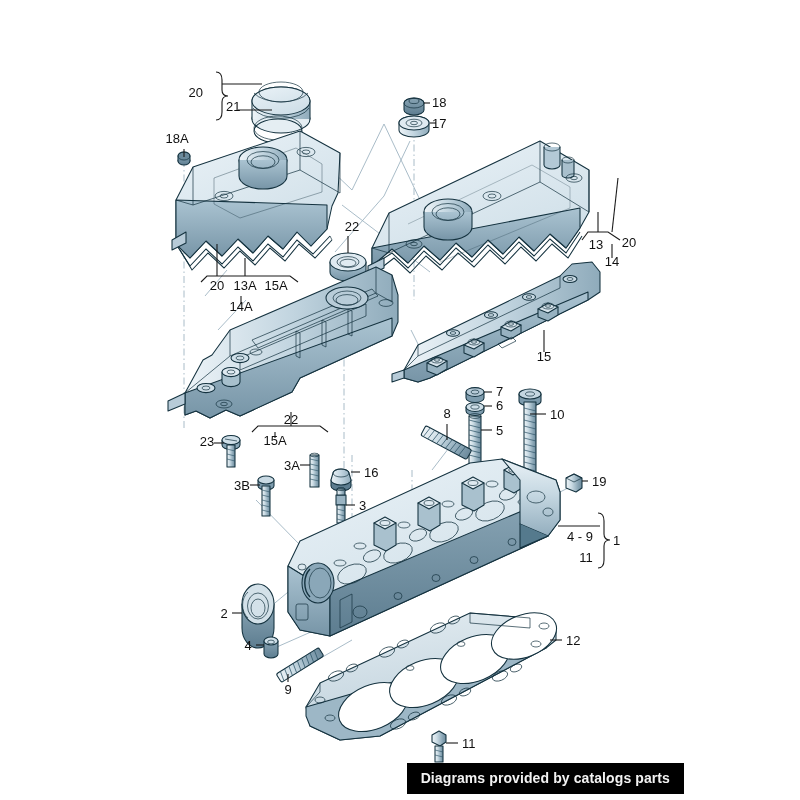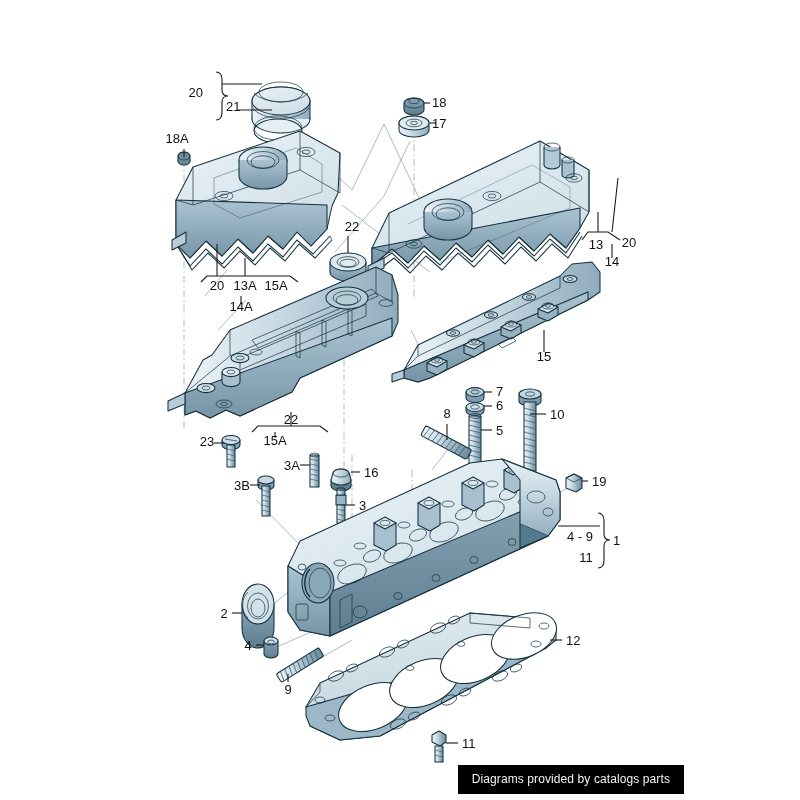--- a/index.html
+++ b/index.html
@@ -8,21 +8,21 @@
   #stage{position:relative;width:684px;height:800px;background:#fff;}
   svg{display:block;}
   .lbl{font-family:"Liberation Sans",sans-serif;font-size:13px;fill:#111;}
   .leader{stroke:#1b1b1b;stroke-width:1.1;fill:none;}
   .thinleader{stroke:#9fb4c2;stroke-width:0.9;fill:none;}
   .dashdot{stroke:#9fb4c2;stroke-width:0.9;fill:none;stroke-dasharray:7 3 1.5 3;}
   .brace{stroke:#1b1b1b;stroke-width:1.1;fill:none;}
   .outline{stroke:#14323f;stroke-width:1.05;stroke-linejoin:round;stroke-linecap:round;}
   .thin{stroke:#14323f;stroke-width:0.7;fill:none;}
   .wm-bar{position:absolute;right:0;bottom:6px;background:#000;color:#f2f2f2;
-    font-size:12px;padding:7px 14px 8px 14px;letter-spacing:.1px;}
+    font-size:14px;padding:7px 14px 8px 14px;letter-spacing:.1px;font-weight:bold;}
 </style>
 </head>
 <body>
 
 <div id="stage">
 
 <svg width="800" height="800" viewBox="0 0 800 800">
   <defs>
     <linearGradient id="gMetalV" x1="0" y1="0" x2="0" y2="1">
       <stop offset="0" stop-color="#e9f1f6"></stop>

